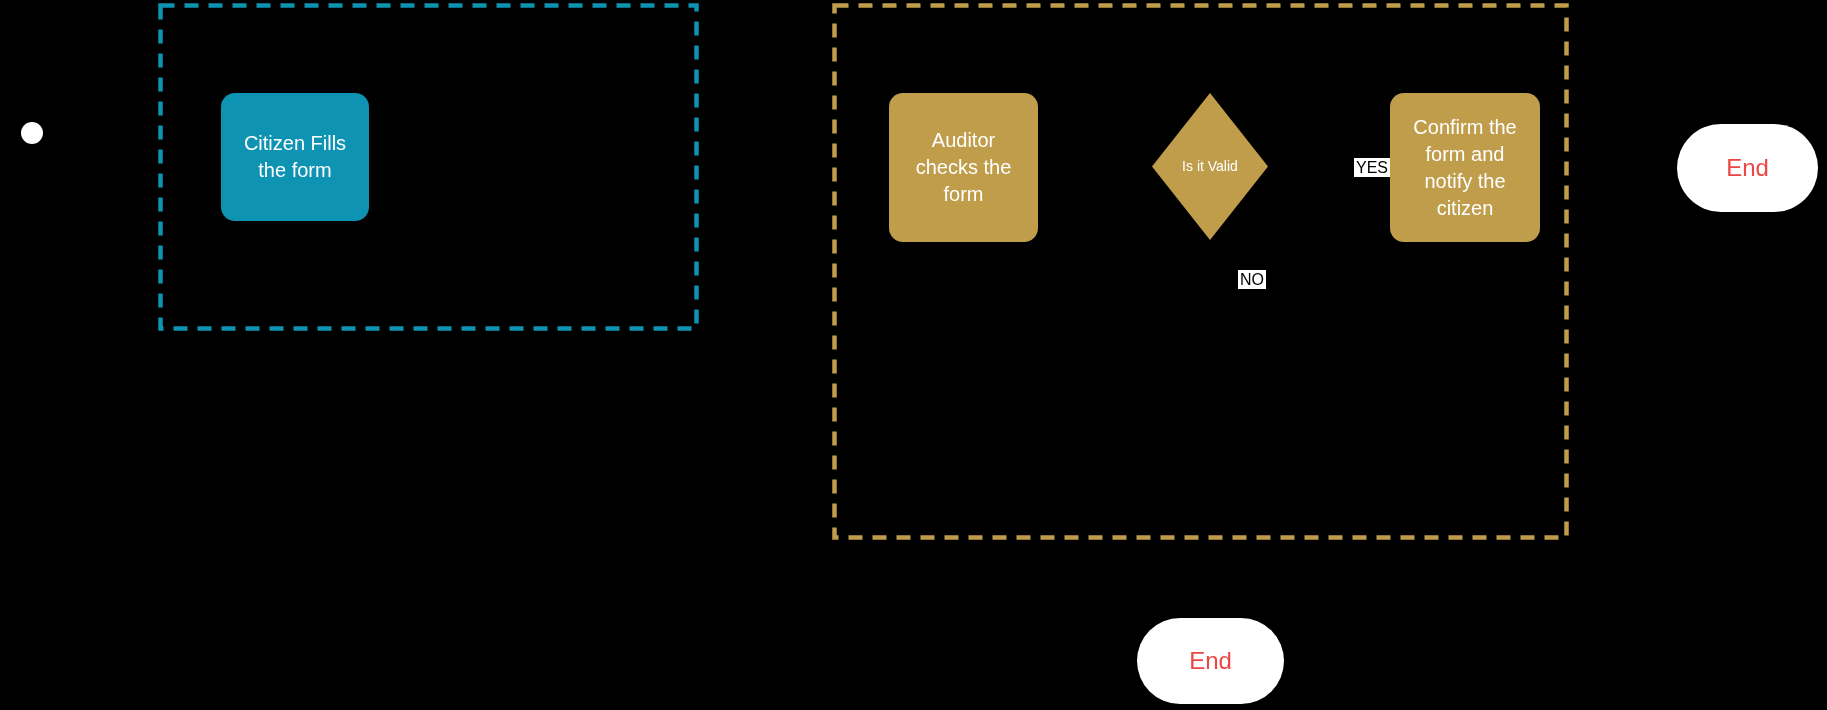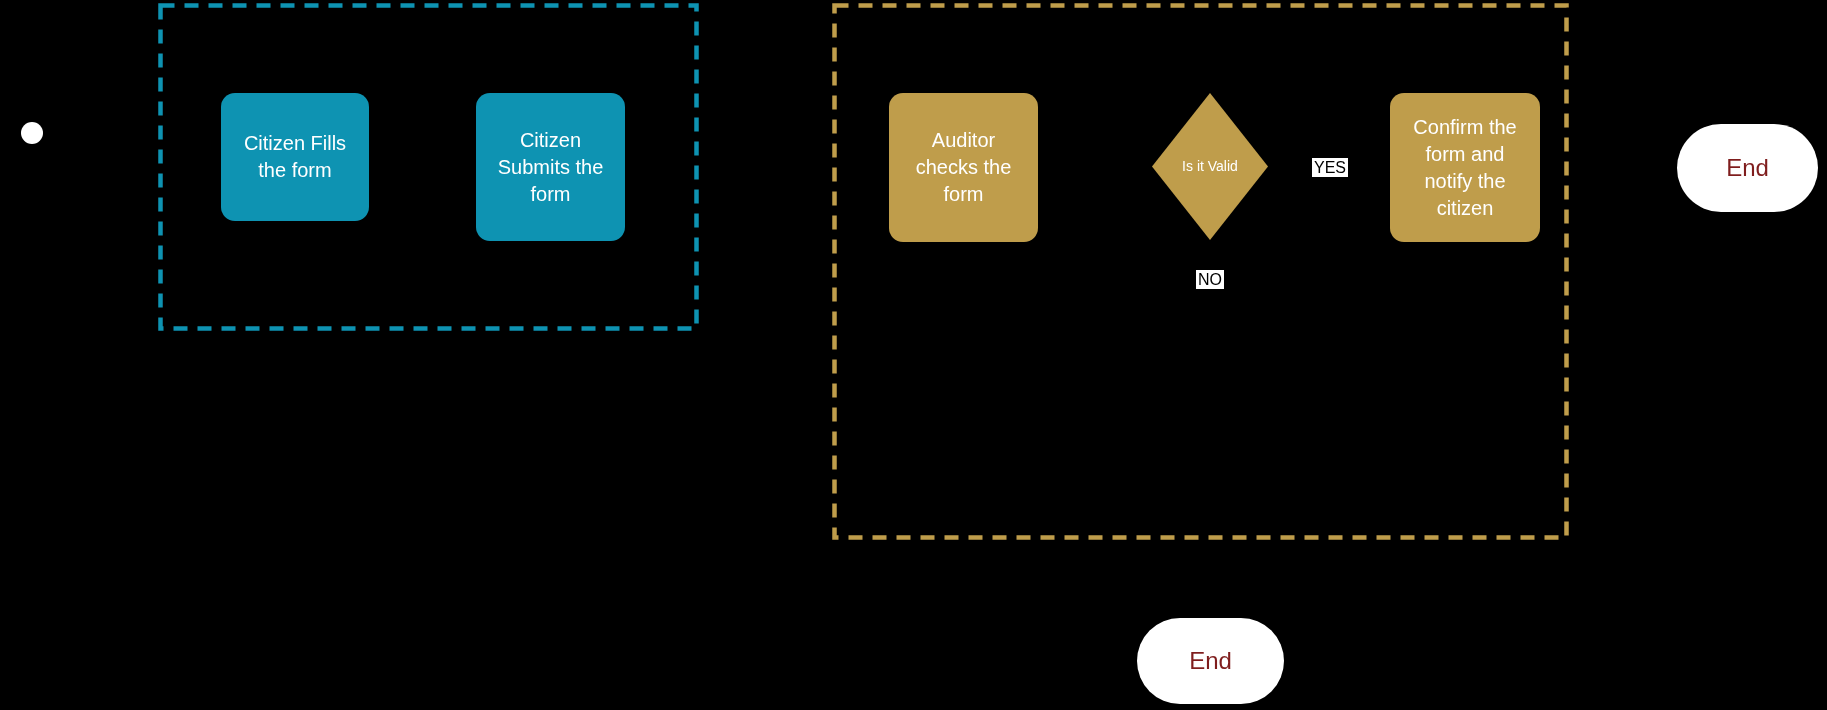--- a/index.html
+++ b/index.html
@@ -44,37 +44,38 @@
     align-items: center;
     justify-content: center;
     text-align: center;
     color: #ffffff;
     font-size: 14px;
     line-height: 17px;
   }
   .end-node {
     position: absolute;
     background: #ffffff;
-    color: #7f1d1d;
+    color: #ef4444;
     font-size: 24px;
     display: flex;
     align-items: center;
     justify-content: center;
     text-align: center;
   }
   .end-right { left: 1677px; top: 124px; width: 141px; height: 88px; border-radius: 44px; }
   .end-bottom { left: 1137px; top: 618px; width: 147px; height: 86px; border-radius: 43px; }
   .edge-label {
     position: absolute;
     background: #ffffff;
     color: #000000;
     font-size: 16px;
     line-height: 19px;
     padding: 0 2px;
     white-space: nowrap;
+    margin-left: 42px;
   }
   .edge-yes { left: 1312px; top: 158px; }
   .edge-no  { left: 1196px; top: 270px; text-align: right; }
 
   .n-fill    { left: 221px;  top: 93px;  width: 148px; height: 128px; }
   .n-submit  { left: 476px;  top: 93px;  width: 149px; height: 148px; }
   .n-auditor { left: 889px;  top: 93px;  width: 149px; height: 149px; }
   .n-confirm { left: 1390px; top: 93px;  width: 150px; height: 149px; }
   .n-reject  { left: 1135px; top: 318px; width: 151px; height: 148px; }
 </style>
@@ -87,23 +88,20 @@
     <rect x="160.5" y="5.5" width="536" height="323" fill="none" stroke="#0E93B2" stroke-width="4.5" stroke-dasharray="14 10"></rect>
     <rect x="834.5" y="5.5" width="732" height="532" fill="none" stroke="#BF9D4B" stroke-width="4.5" stroke-dasharray="14 10"></rect>
   </svg>
 
   <div class="start-dot"></div>
 
   <div class="node teal n-fill">
     <div class="lbl">Citizen Fills the form</div>
   </div>
 
-  <div class="node teal n-submit">
-    <div class="lbl">Citizen Submits the form</div>
-  </div>
 
   <div class="node gold n-auditor">
     <div class="lbl">Auditor checks the form</div>
   </div>
 
   <div class="diamond">
     <div>Is it Valid</div>
   </div>
 
   <div class="edge-label edge-yes">YES</div>

